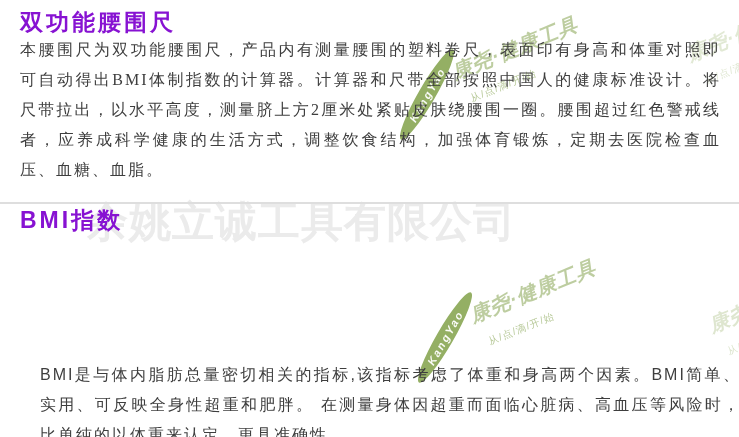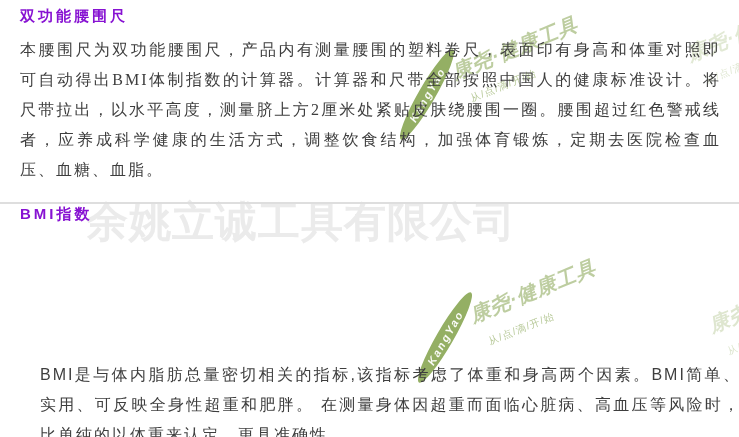--- a/index.html
+++ b/index.html
@@ -80,21 +80,21 @@
     width: 100%; height: 2px;
     background: var(--divider_color, #dedede);
     z-index: 1;
   }
 
   
   .h {
     position: absolute;
     left: 20px;
     margin: 0;
-    font-size: 15px;
+    font-size: 23px;
     font-weight: bold;
     letter-spacing: 3px;
     color: var(--heading_color, #8712d2);
     z-index: 2;
     white-space: nowrap;
   }
   .sec1-head { top: 7px; }
   .sec2-head { top: 205px; }
   .body {
     position: absolute;

